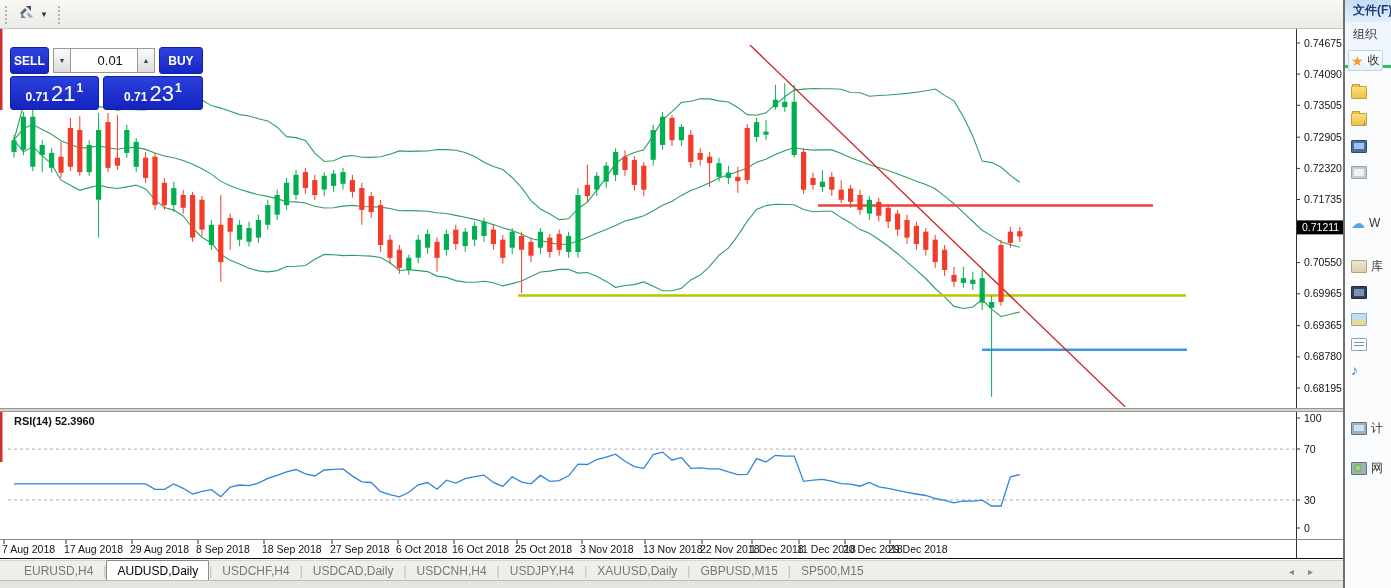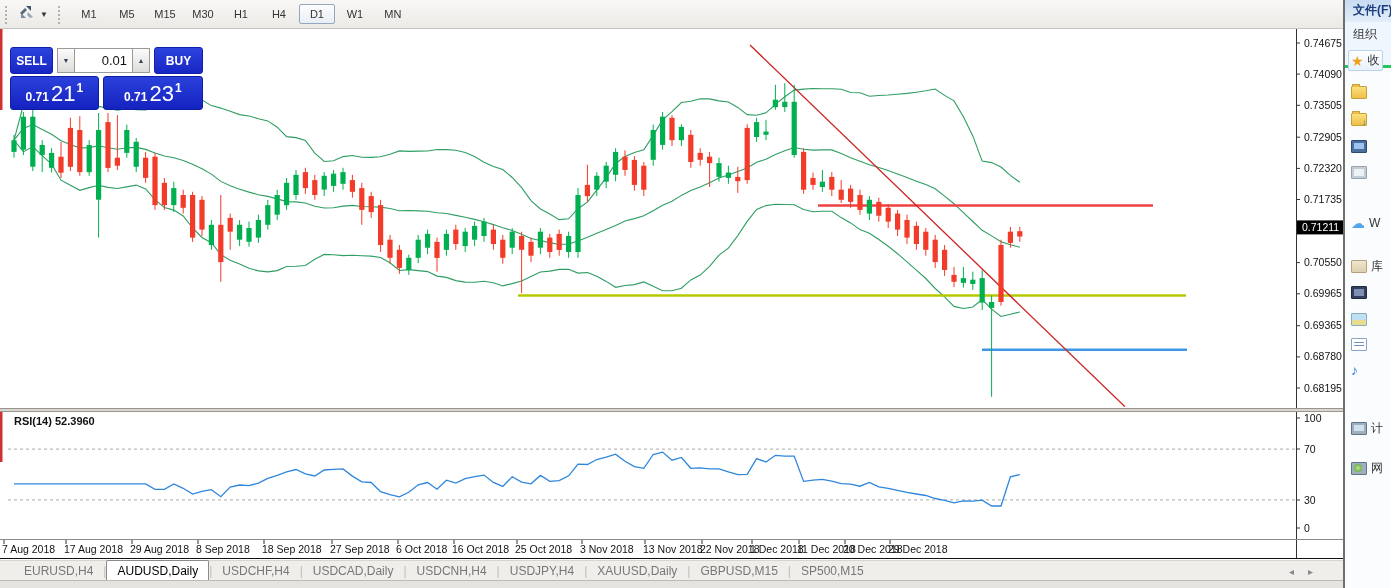--- a/index.html
+++ b/index.html
@@ -29,21 +29,21 @@
   #oneclick{position:absolute;left:10px;top:47px;width:193px;z-index:7;font-family:"Liberation Sans",sans-serif;}
   #oc-top{display:flex;height:27px;}
   .ocbtn{background:linear-gradient(#2d43de,#1726c4);color:#fff;font-size:12px;font-weight:bold;
      display:flex;align-items:center;justify-content:center;border-radius:3px;border:1px solid #1120a8;}
   #sellbtn{width:56px;}
   #buybtn{width:64px;}
   #oc-spin{flex:1;display:flex;margin:0 4px;height:25px;margin-top:1px;}
   .spinbtn{width:16px;background:linear-gradient(#fbfbfb,#dddcda);border:1px solid #9a9a9a;
      font-size:7px;color:#345;display:flex;align-items:center;justify-content:center;}
   #volbox{flex:1;border-top:1px solid #9a9a9a;border-bottom:1px solid #9a9a9a;border-left:none;border-right:none;
-     font-size:13px;color:#111;text-align:right;padding-right:5px;background:#fff;outline:none;width:50px;}
+     font-size:13px;color:#111;text-align:right;padding-right:14px;background:#fff;outline:none;width:50px;}
   #oc-prices{display:flex;margin-top:2px;height:34px;}
   .pricebox{background:linear-gradient(#2b41dc,#1422c0);border:1px solid #0f1da0;border-radius:3px;color:#fff;
      display:flex;align-items:flex-end;justify-content:center;padding-bottom:2px;}
   #sellprice{width:104px;margin-right:4px;}
   #buyprice{width:118px;}
   .p-small{font-size:12px;font-weight:bold;margin-right:2px;margin-bottom:3px;}
   .p-big{font-size:22px;font-weight:normal;line-height:27px;}
   .p-sup{font-size:12px;font-weight:bold;margin-left:1px;margin-bottom:12px;}
   
   #rsilabel{position:absolute;left:14px;top:415px;z-index:6;font-size:11px;color:#111;font-weight:bold;}
@@ -416,31 +416,20 @@
         <svg width="20" height="16" viewBox="0 0 20 16">
           <polygon points="4,9 9,4 11,6 6,11" fill="#5a6a7a"></polygon>
           <polygon points="10,2 15,2 15,7" fill="#42526a"></polygon>
           <polygon points="5,14 10,14 5,9" fill="#7a8aa0"></polygon>
           <polygon points="12,8 17,13 14,14 11,11" fill="#9aa8b8"></polygon>
         </svg>
       </span>
       <span class="caret">▼</span>
     </div>
     <div class="grip"></div>
-    <div class="tfrow" id="tfrow">
-        <div class="tfbtn">M1</div>
-        <div class="tfbtn">M5</div>
-        <div class="tfbtn">M15</div>
-        <div class="tfbtn">M30</div>
-        <div class="tfbtn">H1</div>
-        <div class="tfbtn">H4</div>
-        <div class="tfbtn active">D1</div>
-        <div class="tfbtn">W1</div>
-        <div class="tfbtn">MN</div>
-      </div>
   </div>
 
 
   <div id="oneclick">
     <div id="oc-top">
       <div class="ocbtn" id="sellbtn">SELL</div>
       <div id="oc-spin">
         <div class="spinbtn">▼</div>
         <input id="volbox" value="0.01" style="">
         <div class="spinbtn">▲</div>

